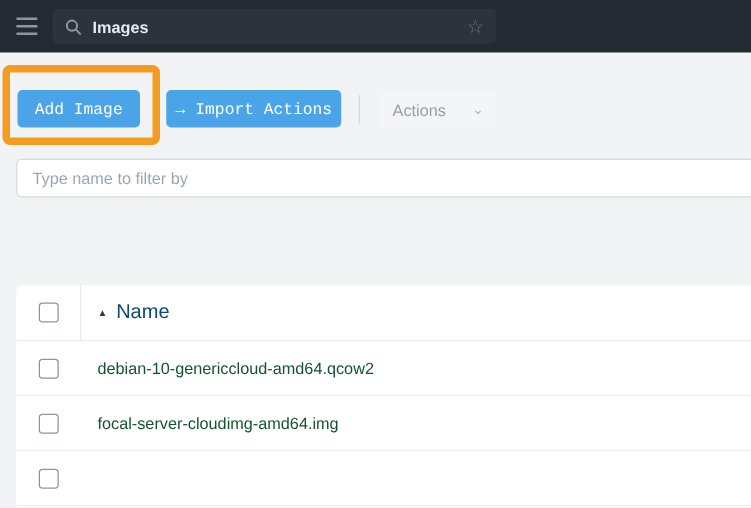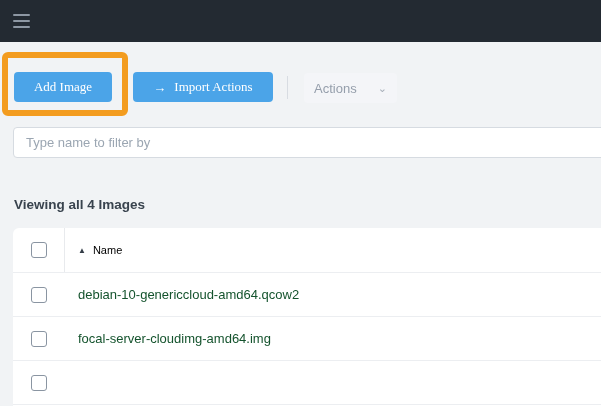--- a/index.html
+++ b/index.html
@@ -74,21 +74,21 @@
     pointer-events: none;
   }
   .btn-primary {
     position: absolute;
     height: 30px;
     background: #4ba4e8;
     border: none;
     border-radius: 4px;
     color: #ffffff;
     font-size: 13px;
-    font-family: Liberation Serif, serif;
+    font-family: Liberation Mono, monospace;
     cursor: pointer;
     display: flex;
     align-items: center;
     justify-content: center;
     gap: 8px;
   }
   #add-image-btn { left: 14px; top: 72px; width: 98px; }
   #import-images-btn { left: 133px; top: 72px; width: 140px; }
   .import-arrow { font-size: 13px; line-height: 1; }
   .toolbar-divider {
@@ -172,35 +172,43 @@
     cursor: pointer;
   }
   .cell-name {
     display: flex;
     align-items: center;
     gap: 7px;
     padding-left: 13px;
     font-size: 13px;
   }
   .sort-asc { font-size: 8px; color: #343d47; cursor: pointer; }
-  .col-label { color: #000000; font-size: 11px; cursor: pointer; }
+  .col-label { color: #0c4a6e; font-size: 16px; cursor: pointer; }
   .row-name { color: #14532d; }
   .t-row-partial { height: 3px; border-top: 1px solid #eceef1; }
 </style>
 </head>
 <body>
 
 <div id="screen">
 
   <div class="navbar">
     <div class="hamburger">
       <div class="bar"></div>
       <div class="bar"></div>
       <div class="bar"></div>
     </div>
+    <div class="nav-search">
+      <svg width="13" height="13" viewBox="0 0 14 14">
+        <circle cx="6" cy="6" r="4.4" fill="none" stroke="#8d97a3" stroke-width="1.7"></circle>
+        <line x1="9.4" y1="9.4" x2="13" y2="13" stroke="#8d97a3" stroke-width="1.7" stroke-linecap="round"></line>
+      </svg>
+      <input class="nav-search-value" readonly="" value="Images" style="">
+      <span class="star">☆</span>
+    </div>
   </div>
 
   <button id="add-image-btn" class="btn-primary">
     <span>Add Image</span>
   </button>
   <div class="highlight-box"></div>
 
   <button id="import-images-btn" class="btn-primary">
     <span class="import-arrow">→</span>
     <span>Import Actions</span>
@@ -208,21 +216,20 @@
 
   <div class="toolbar-divider"></div>
 
   <button class="btn-actions">
     <span>Actions</span>
     <span class="chevron-down">⌄</span>
   </button>
 
   <input class="filter-input" placeholder="Type name to filter by" style="">
 
-  <div class="summary">Viewing all 4 Images</div>
 
   <div class="table">
     <div class="t-row t-head">
       <div class="cell-check">
         <div class="checkbox"></div>
       </div>
       <div class="cell-name">
         <span class="sort-asc">▲</span>
         <span class="col-label">Name</span>
       </div>

